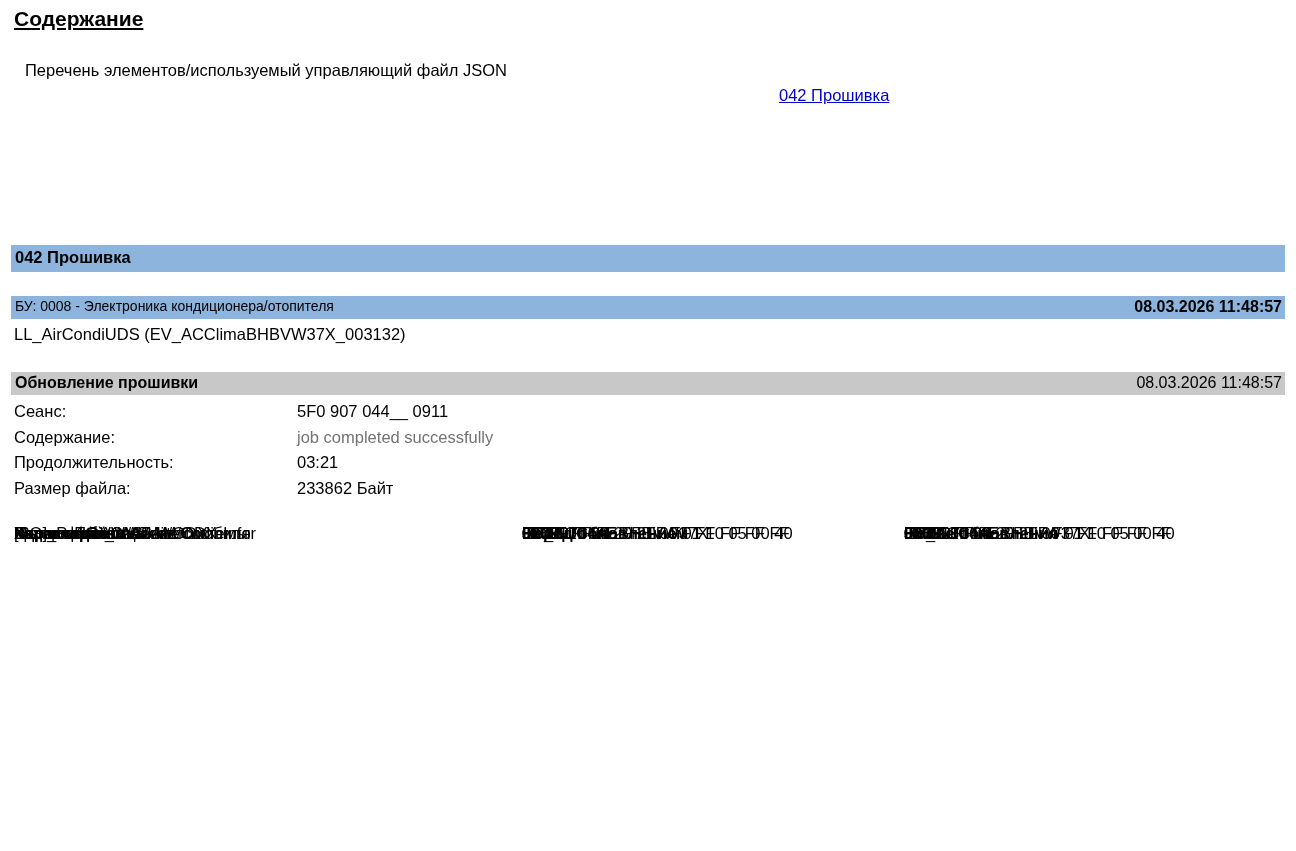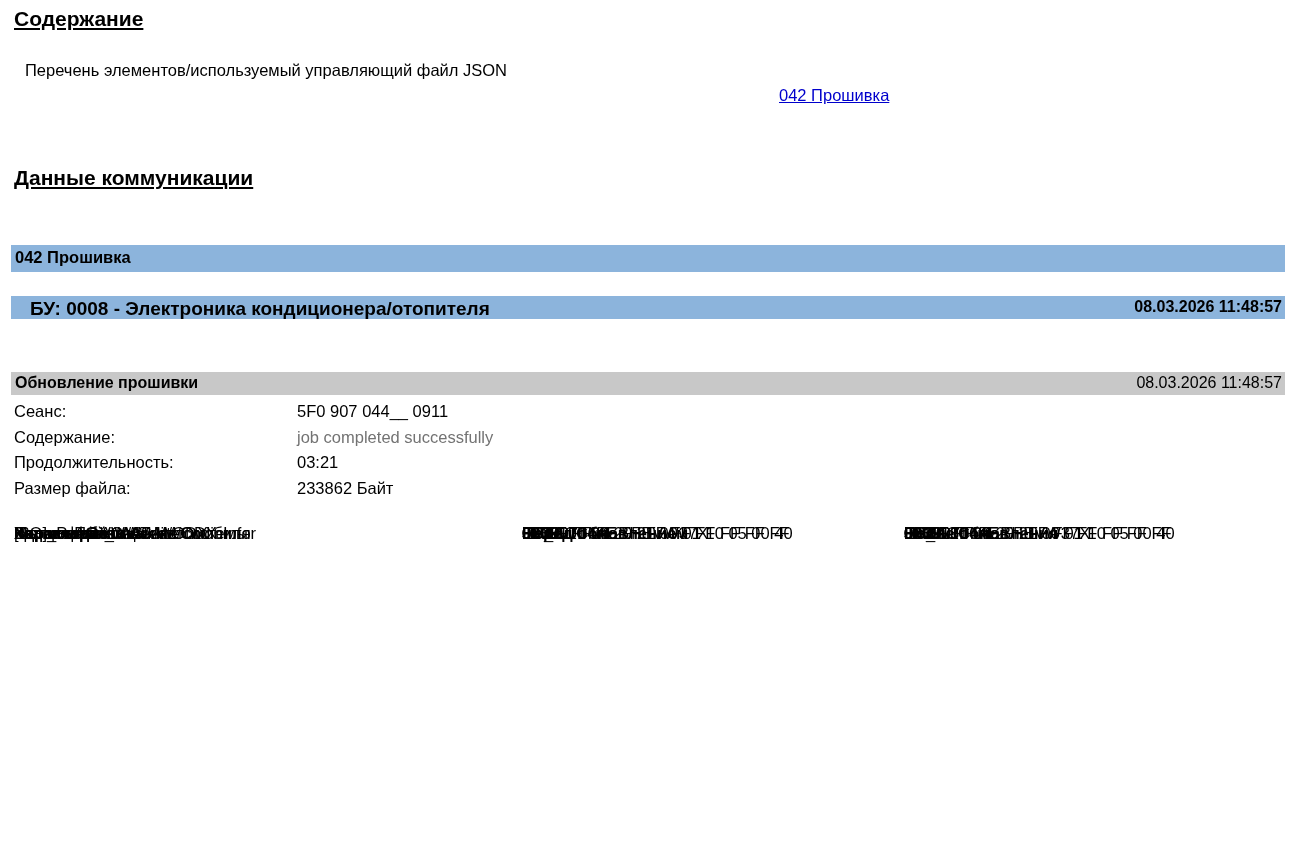--- a/index.html
+++ b/index.html
@@ -71,24 +71,23 @@
 
   .bar-ecu {
     position: absolute;
     left: 11px; top: 296px;
     width: 1274px; height: 23px;
     background: #8cb4dc;
   }
   .bar-ecu .left {
     position: absolute;
     left: 4px; top: 2px;
-    font-size: 19px;
-    font-weight: bold;
-    white-space: nowrap;
-    margin-left: 15px;
+    font-size: 14px;
+    font-weight: normal;
+    white-space: nowrap;
   }
   .bar-ecu .right {
     position: absolute;
     right: 3px; top: 2px;
     font-size: 16px;
     font-weight: bold;
     white-space: nowrap;
   }
   .ecu-sub {
     position: absolute;
@@ -145,30 +144,30 @@
 </head>
 <body>
 
 <div class="page">
 
   <h1 class="h-title" id="toc-title">Содержание</h1>
 
   <div class="toc-line1">Перечень элементов/используемый управляющий файл JSON</div>
   <a class="toc-link">042 Прошивка</a>
 
-  <h1 class="h-title" id="comm-title">Данные коммуникации</h1>
 
   <div class="bar-blue">
     <span class="bar-label">042 Прошивка</span>
   </div>
 
   <div class="bar-ecu">
     <span class="left">БУ: 0008 - Электроника кондиционера/отопителя</span>
     <span class="right">08.03.2026 11:48:57</span>
   </div>
+  <div class="ecu-sub">LL_AirCondiUDS (EV_ACClimaBHBVW37X_003132)</div>
 
   <div class="bar-grey">
     <span class="left">Обновление прошивки</span>
     <span class="right">08.03.2026 11:48:57</span>
   </div>
 
   <div class="kv">
     <div class="kv-row">
       <span class="kv-key">Сеанс:</span>
       <span class="kv-val">5F0 907 044__ 0911</span>

